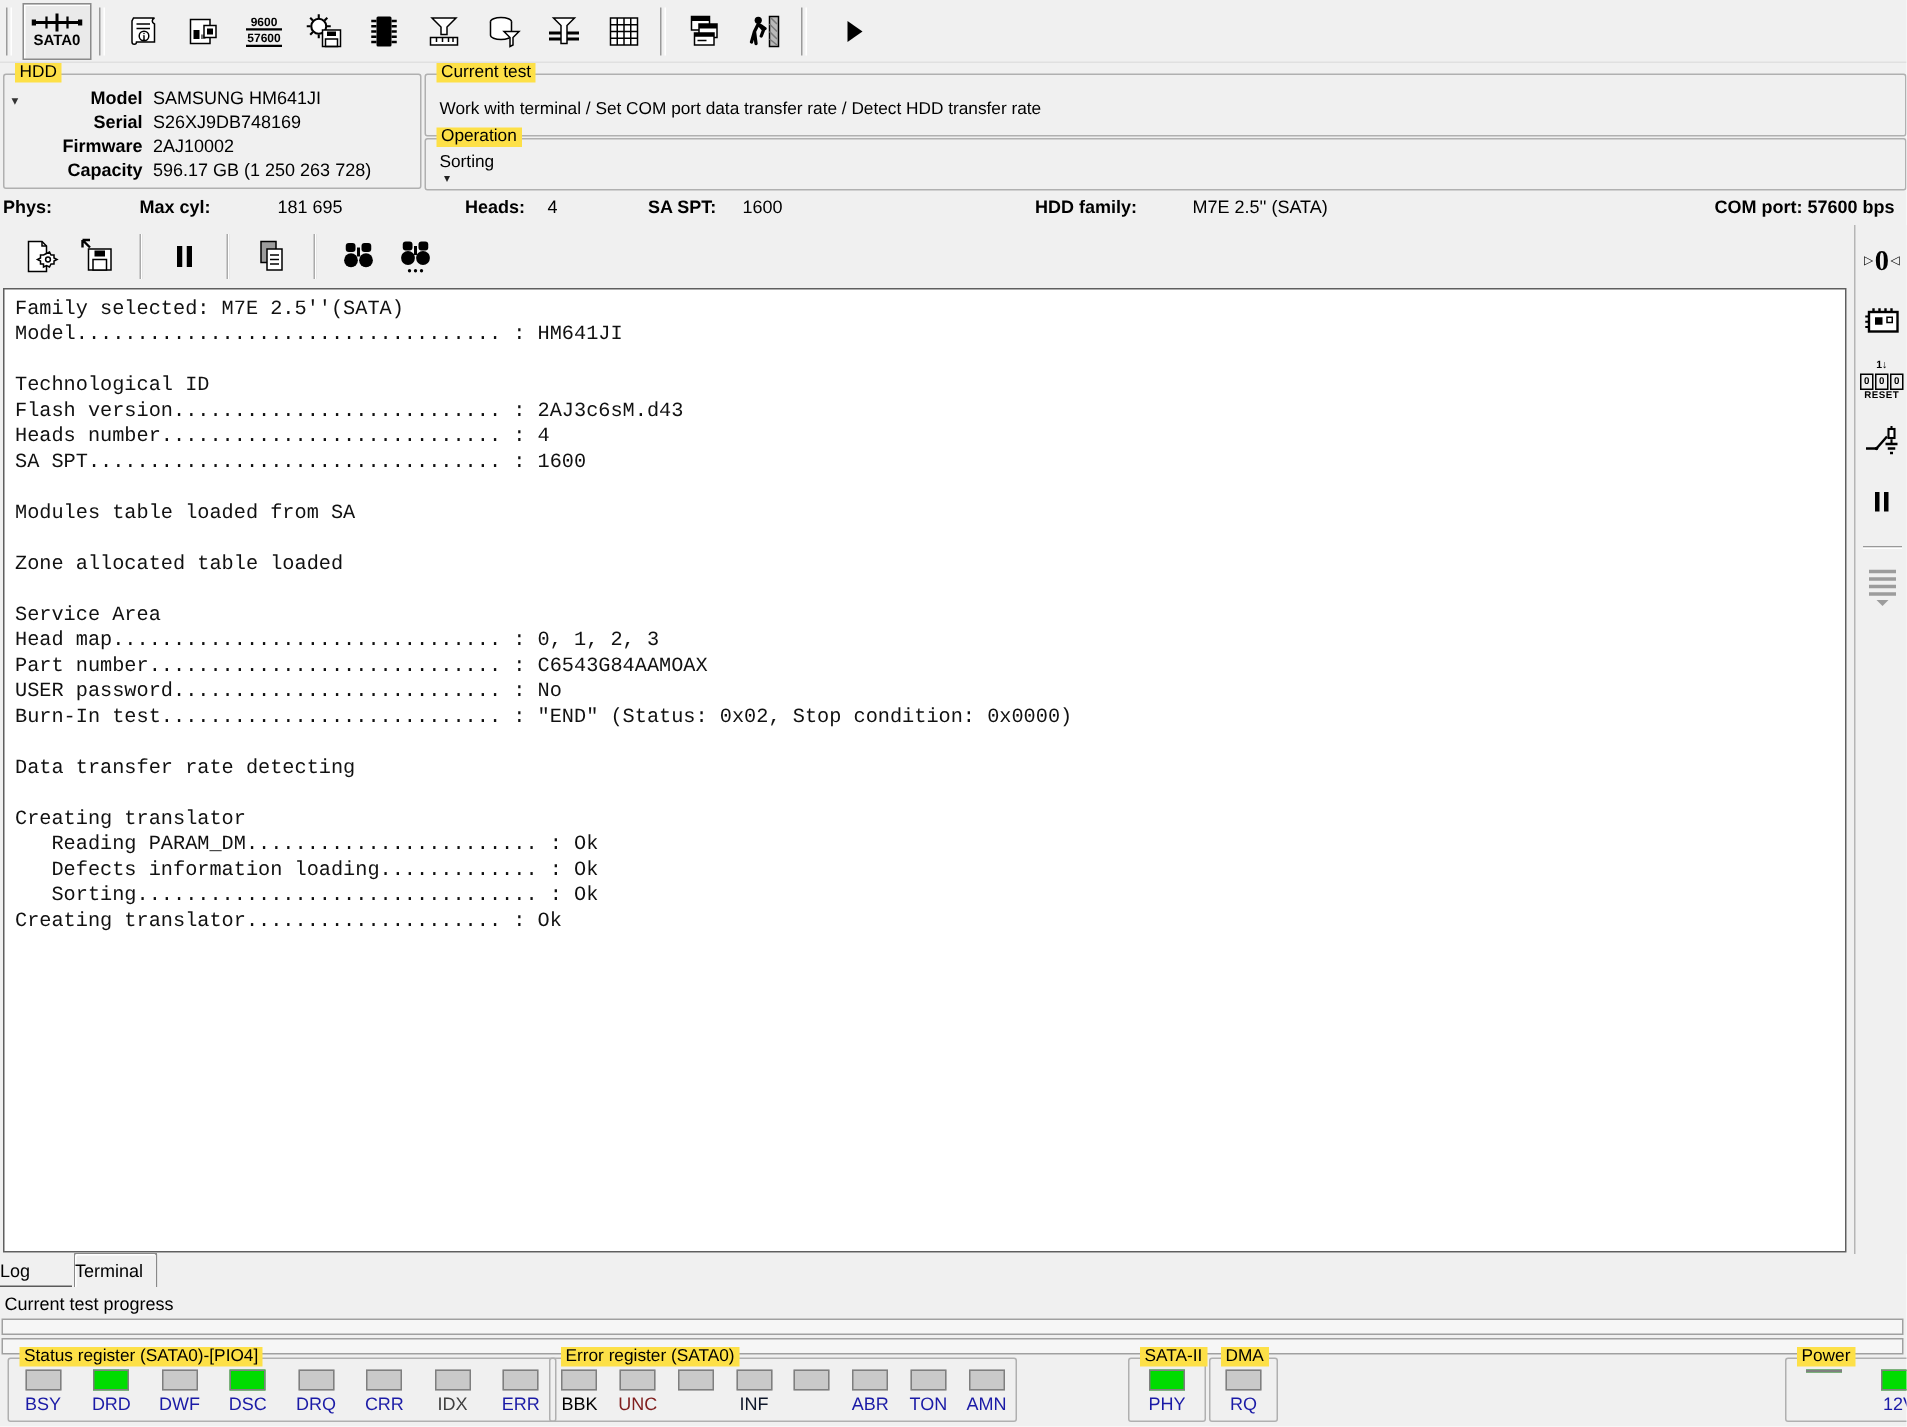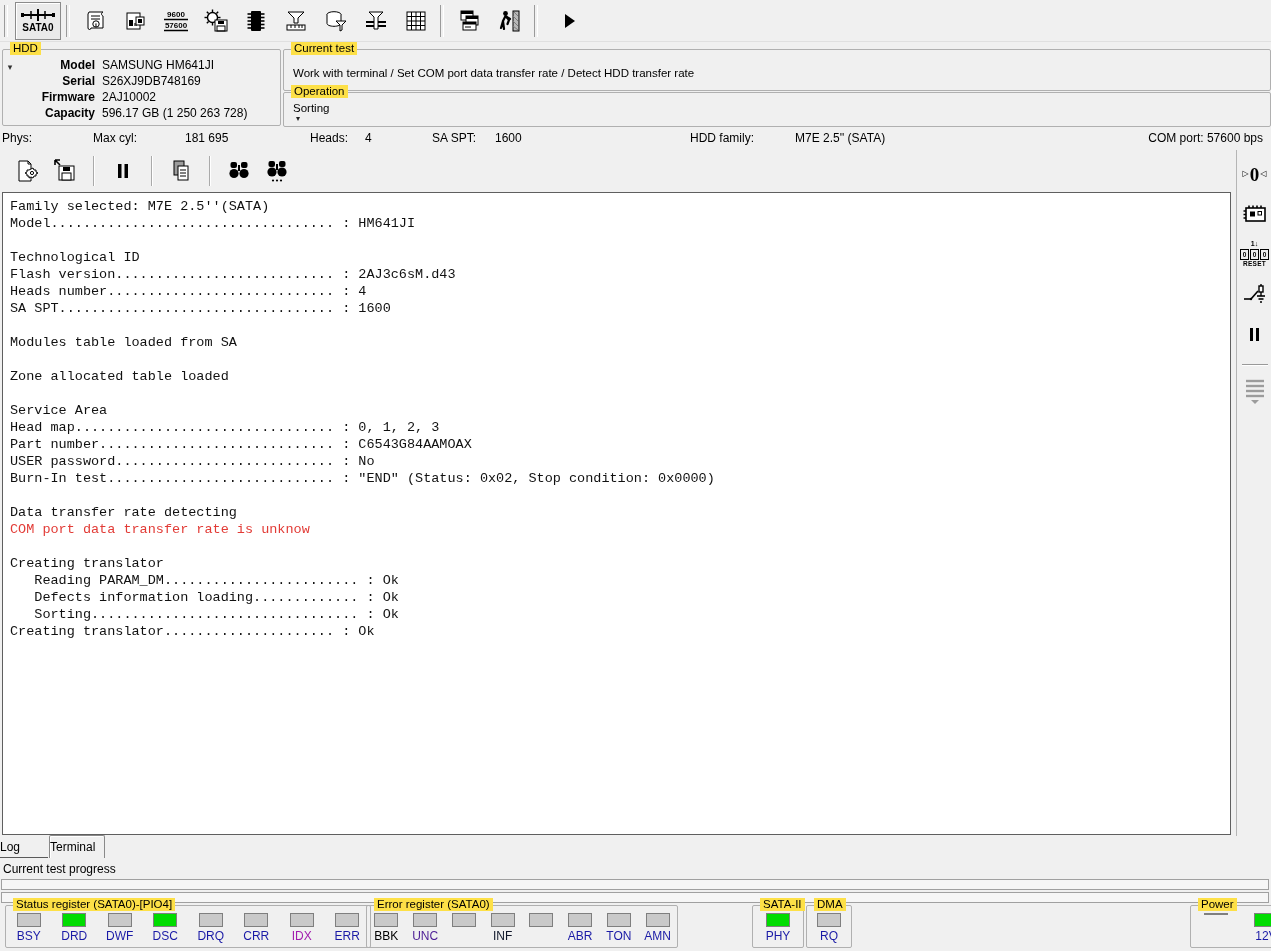--- a/index.html
+++ b/index.html
@@ -30,21 +30,21 @@
   
   #ct-box{left:283px;top:49px;width:986px;height:40px}
   #ct-text{position:absolute;left:9px;top:17px;font-size:11.5px;white-space:nowrap}
   #op-box{left:283px;top:92px;width:986px;height:33px}
   #op-text{position:absolute;left:9px;top:9px;font-size:11.5px}
   #op-arrow{position:absolute;left:12px;top:21px;font-size:8px;color:#222}
 
   
   #phys-bar{position:absolute;left:0;top:127px;width:1271px;height:23px}
   #phys-bar span{position:absolute;top:4px;font-size:12px;white-space:nowrap}
-  .pb-label{font-weight:normal}
+  .pb-label{font-weight:bold}
 
   
   .tb2{position:absolute;left:0;top:150px;width:1236px;height:41px;display:flex;align-items:center;padding-left:8px;box-sizing:border-box}
   .tb2-btn{background:transparent;border:1px solid transparent;width:32px;height:32px;display:flex;align-items:center;justify-content:center;padding:0;margin:0 3px}
   .vsep{width:1px;height:30px;background:#aaa;border-right:1px solid #fff;margin:0 9px}
 
   
   #terminal{position:absolute;left:2px;top:192px;width:1229px;height:643px;background:#fff;border:1px solid #5f5f5f;overflow:hidden;padding:6px 0 0 7px;box-sizing:border-box}
   .tline{height:17px;font-family:"Liberation Mono","DejaVu Sans Mono",monospace;font-size:13.5px;white-space:pre;color:#111}
 
@@ -345,21 +345,20 @@
     <div class="tline">&nbsp;</div>
     <div class="tline">Zone allocated table loaded</div>
     <div class="tline">&nbsp;</div>
     <div class="tline">Service Area</div>
     <div class="tline">Head map................................ : 0, 1, 2, 3</div>
     <div class="tline">Part number............................. : C6543G84AAMOAX</div>
     <div class="tline">USER password........................... : No</div>
     <div class="tline">Burn-In test............................ : "END" (Status: 0x02, Stop condition: 0x0000)</div>
     <div class="tline">&nbsp;</div>
     <div class="tline">Data transfer rate detecting</div>
-    <div class="tline" style="color: rgb(226, 59, 54);">COM port data transfer rate is unknow</div>
     <div class="tline">&nbsp;</div>
     <div class="tline">Creating translator</div>
     <div class="tline">   Reading PARAM_DM........................ : Ok</div>
     <div class="tline">   Defects information loading............. : Ok</div>
     <div class="tline">   Sorting................................. : Ok</div>
     <div class="tline">Creating translator..................... : Ok</div>
   </div>
 
 <div id="sidebar">
   <button class="sb-btn">
@@ -455,38 +454,38 @@
       <div class="led-cell">
         <div class="led" style="background: rgb(201, 201, 201);"></div>
         <div class="led-label" style="color: rgb(26, 26, 166);">DRQ</div>
       </div>
       <div class="led-cell">
         <div class="led" style="background: rgb(201, 201, 201);"></div>
         <div class="led-label" style="color: rgb(26, 26, 166);">CRR</div>
       </div>
       <div class="led-cell">
         <div class="led" style="background: rgb(201, 201, 201);"></div>
-        <div class="led-label" style="color: #a21caf;">IDX</div>
+        <div class="led-label" style="color: #404040;">IDX</div>
       </div>
       <div class="led-cell">
         <div class="led" style="background: rgb(201, 201, 201);"></div>
         <div class="led-label" style="color: rgb(26, 26, 166);">ERR</div>
       </div>
     </div>
 </div>
 <div class="igroup" id="g-error">
   <span class="gb-label">Error register (SATA0)</span>
   <div class="led-row">
       <div class="led-cell">
         <div class="led" style="background: rgb(201, 201, 201);"></div>
         <div class="led-label" style="color: #000000;">BBK</div>
       </div>
       <div class="led-cell">
         <div class="led" style="background: rgb(201, 201, 201);"></div>
-        <div class="led-label" style="color: #4c1d95;">UNC</div>
+        <div class="led-label" style="color: #7f1d1d;">UNC</div>
       </div>
       <div class="led-cell">
         <div class="led" style="background: rgb(201, 201, 201);"></div>
         <div class="led-label" style="color: rgb(26, 26, 166);"></div>
       </div>
       <div class="led-cell">
         <div class="led" style="background: rgb(201, 201, 201);"></div>
         <div class="led-label" style="color: #0f172a;">INF</div>
       </div>
       <div class="led-cell">

